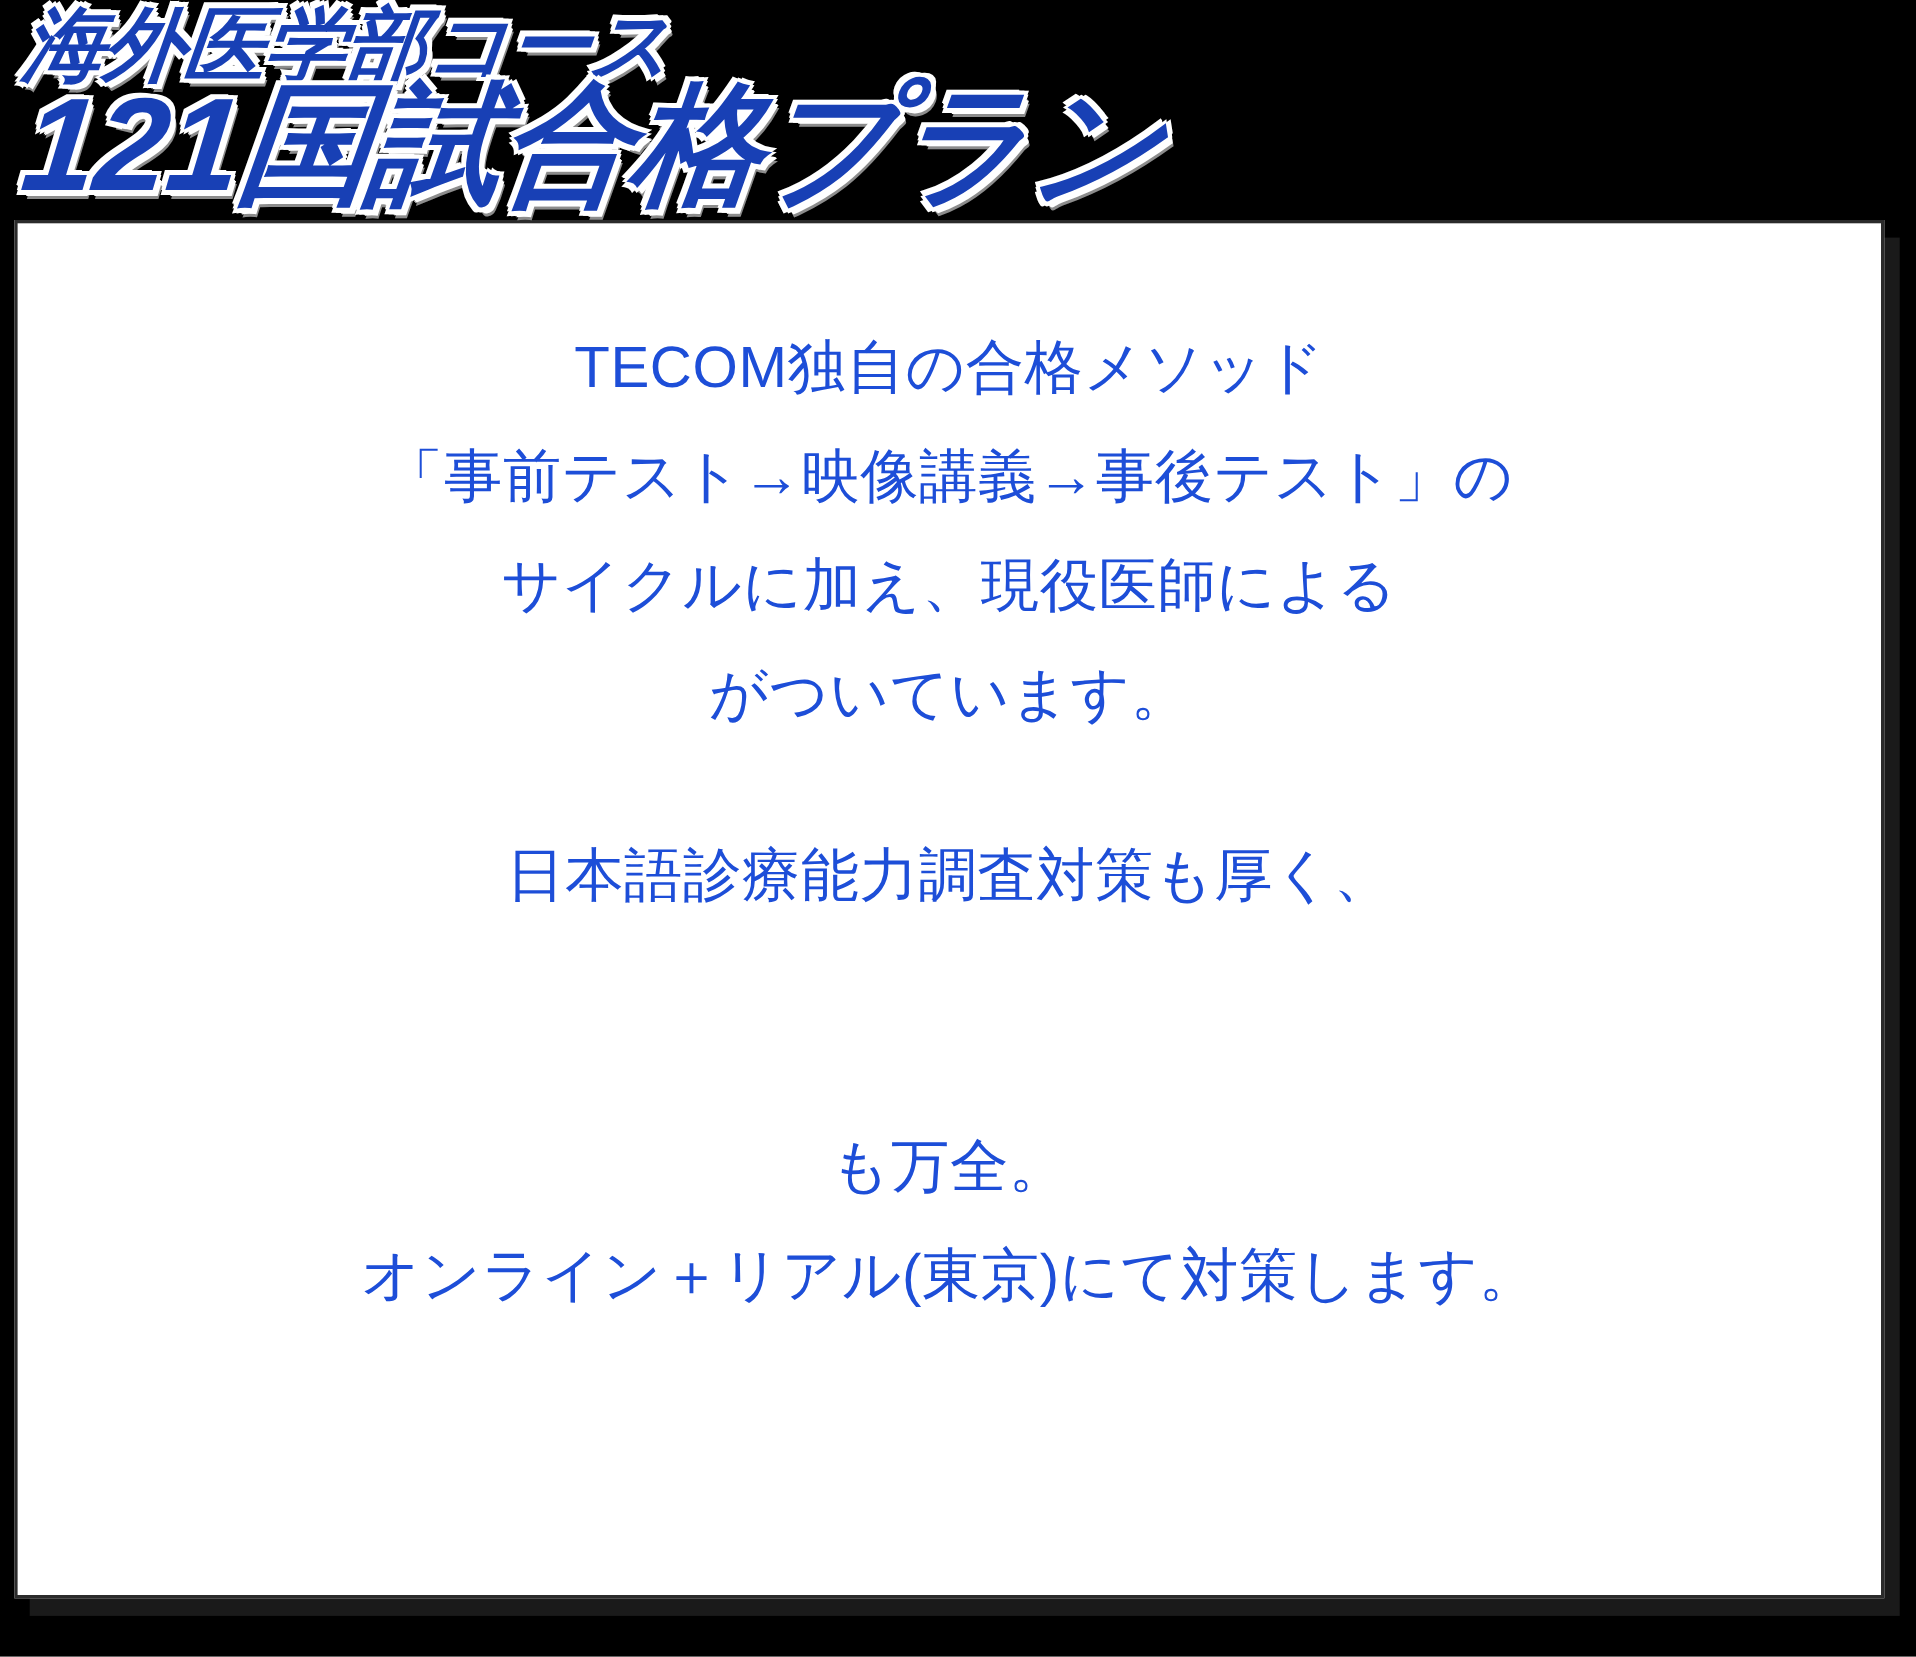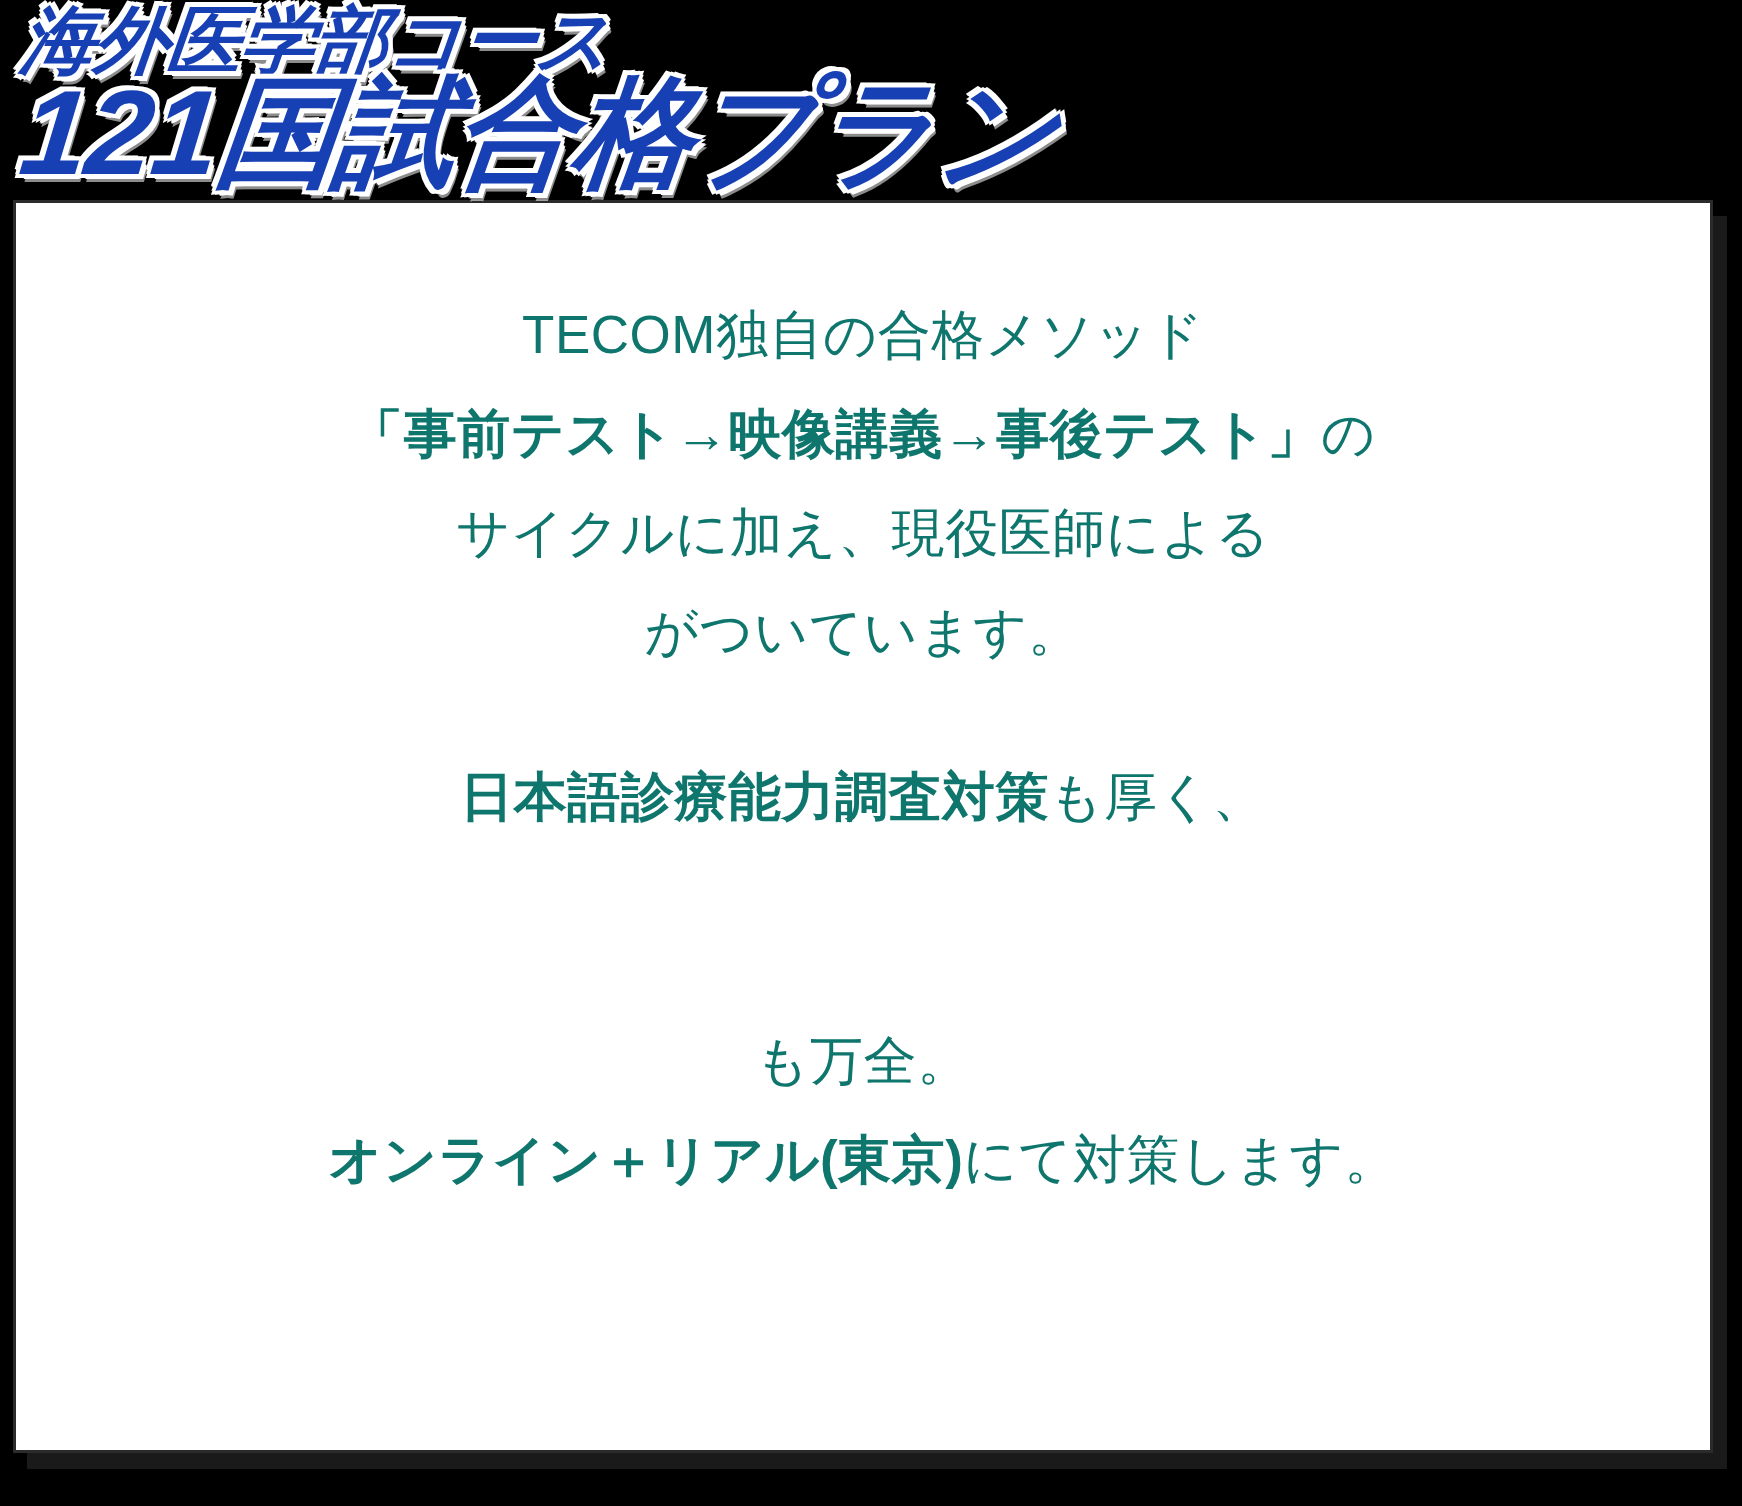--- a/index.html
+++ b/index.html
@@ -81,32 +81,32 @@
     flex-direction: column;
     align-items: center;
     justify-content: flex-start;
     padding-top: 82px;
     box-sizing: border-box;
   }
 
   .body-line {
     width: 100%;
     text-align: center;
-    color: #0f766e;
+    color: #1d4ed8;
     font-size: 53px;
     line-height: 1.0;
     height: 99px;
     display: flex;
     align-items: center;
     justify-content: center;
     white-space: nowrap;
     letter-spacing: 0.01em;
   }
   .body-line .reg { font-weight: 400; }
-  .body-line .bold { font-weight: 700; }
+  .body-line .bold { font-weight: 400; }
   .spacer { height: 66px; width: 100%; }
 </style>
 </head>
 <body>
 
 <div class="banner">
   <div class="headline headline-small">海外医学部コース</div>
   <div class="headline headline-large">121国試合格プラン</div>
 </div>
 

